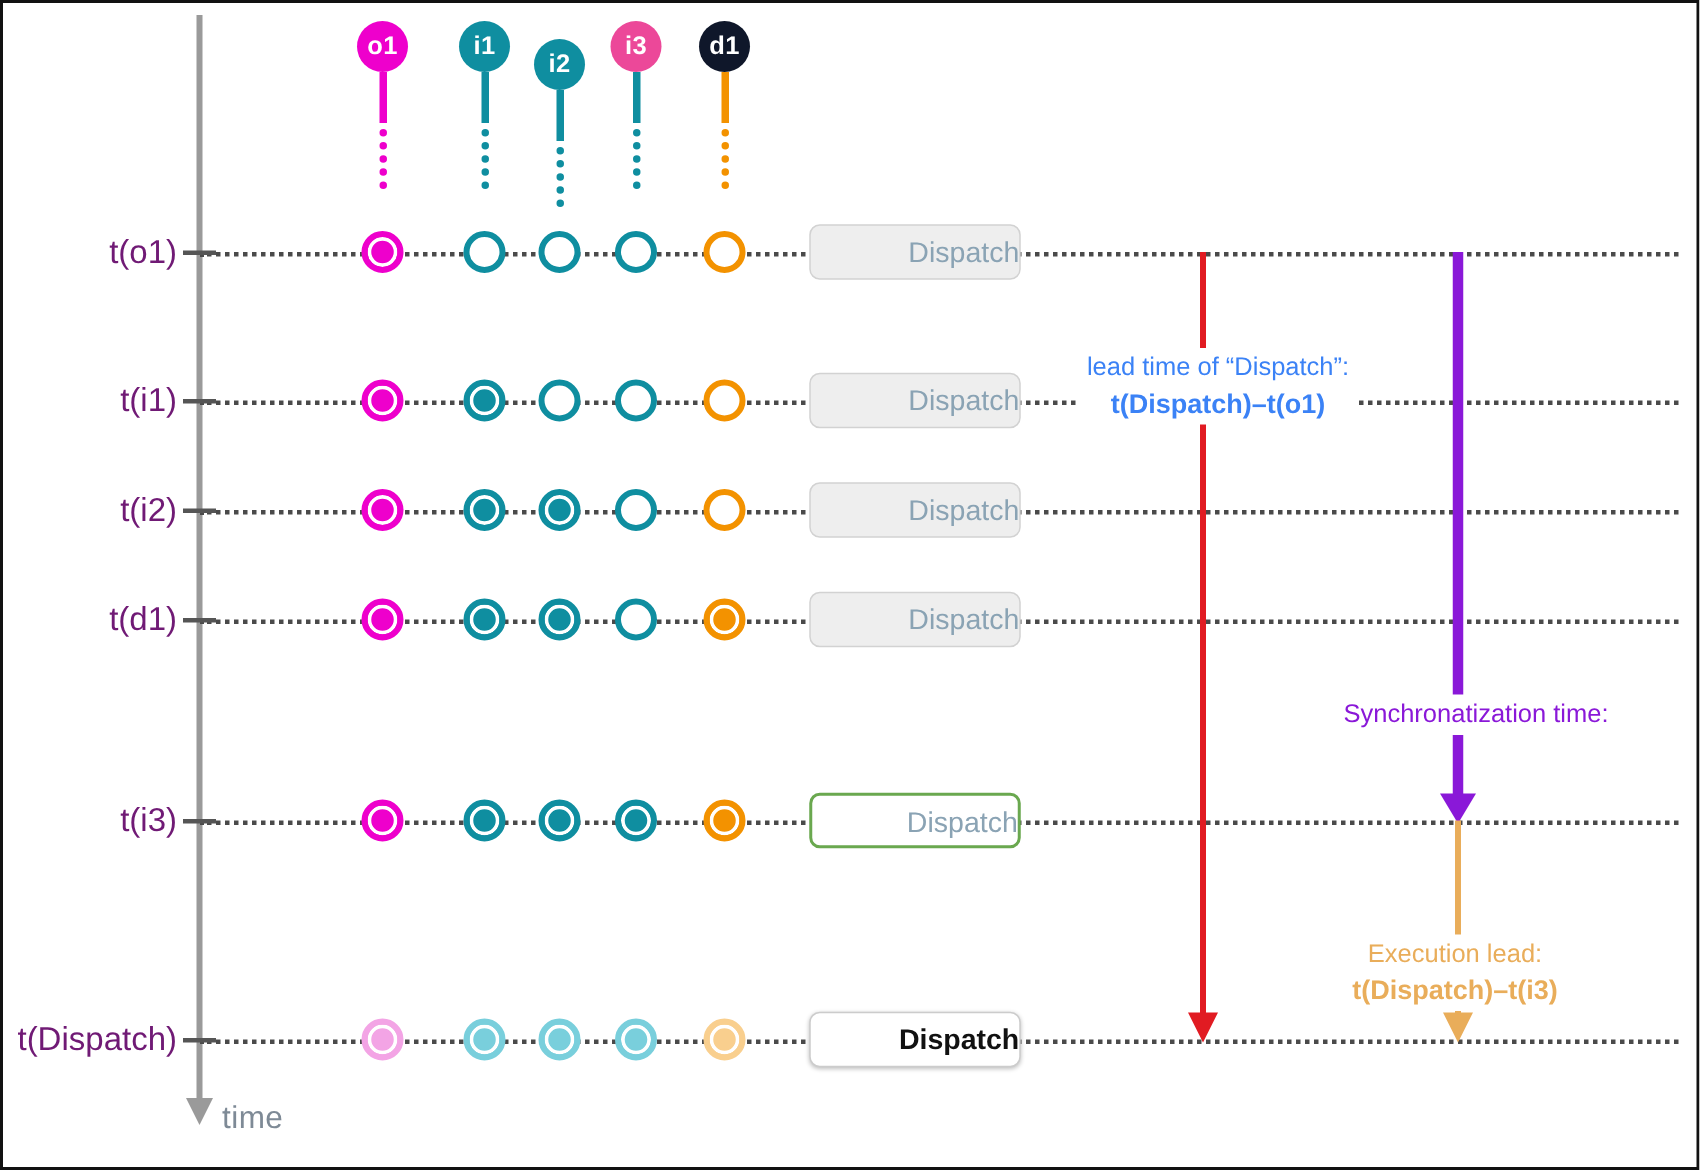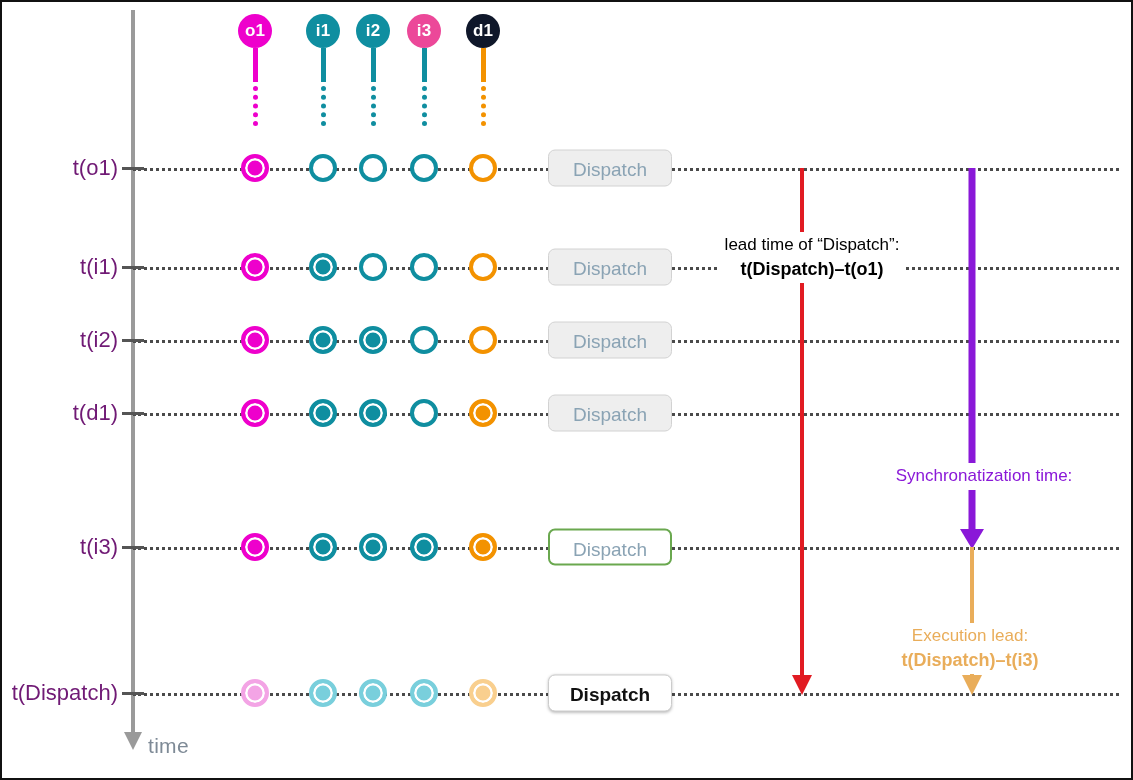--- a/index.html
+++ b/index.html
@@ -122,24 +122,24 @@
     background: #ffffff;
   }
   .marker.filled {
     box-shadow: inset 0 0 0 2.5px #ffffff;
   }
 
   
   .dispatch-box {
     position: absolute;
     transform: translate(-50%, -50%);
-    width: 124px;
+    width: 141px;
     height: 37px;
     line-height: 37px;
-    text-align: center;
+    text-align: right;
     border-radius: 7px;
     font-size: 19px;
     box-sizing: border-box;
   }
   .dispatch-pending {
     background: #eeeeee;
     border: 1px solid #d2d2d2;
     color: #8aa3b4;
   }
   .dispatch-ready {
@@ -260,39 +260,39 @@
         <div class="node-bubble" style="background: rgb(238, 0, 204);">o1</div>
         <div class="node-stem" style="background: rgb(238, 0, 204);"></div>
         <div class="node-stem-dotted" style="border-left-color: rgb(238, 0, 204);"></div>
       </div>
       <div class="node-head" style="left: 321px; top: 12px;">
         <div class="node-bubble" style="background: rgb(15, 142, 160);">i1</div>
         <div class="node-stem" style="background: rgb(15, 142, 160);"></div>
         <div class="node-stem-dotted" style="border-left-color: rgb(15, 142, 160);"></div>
       </div>
       <div class="node-head" style="left: 371px; top: 12px;">
-        <div class="node-bubble" style="background: rgb(15, 142, 160);">i2</div>
+        <div class="node-bubble" style="background: rgb(15, 142, 160); margin-top: 12px;">i2</div>
         <div class="node-stem" style="background: rgb(15, 142, 160);"></div>
         <div class="node-stem-dotted" style="border-left-color: rgb(15, 142, 160);"></div>
       </div>
       <div class="node-head" style="left: 422px; top: 12px;">
         <div class="node-bubble" style="background: #ec4899;">i3</div>
         <div class="node-stem" style="background: rgb(15, 142, 160);"></div>
         <div class="node-stem-dotted" style="border-left-color: rgb(15, 142, 160);"></div>
       </div>
       <div class="node-head" style="left: 481px; top: 12px;">
         <div class="node-bubble" style="background: #0f172a;">d1</div>
         <div class="node-stem" style="background: rgb(243, 146, 0);"></div>
         <div class="node-stem-dotted" style="border-left-color: rgb(243, 146, 0);"></div>
       </div>
     </div>
   <div id="measures-layer">
       <div class="meas-line" style="left: 800px; top: 166px; width: 4px; height: 509px; background: rgb(225, 27, 34);"></div>
       <div class="meas-head" style="left: 800px; top: 673px; border-left: 10px solid transparent; border-right: 10px solid transparent; border-top: 20px solid rgb(225, 27, 34);"></div>
-      <div class="annot" style="left: 810px; top: 230px; color: #000000;">
+      <div class="annot" style="left: 810px; top: 230px; color: #3b82f6;">
         <div class="l1">lead time of “Dispatch”:</div>
         <div class="l2">t(Dispatch)–t(o1)</div>
       </div>
       <div class="meas-line" style="left: 970px; top: 166px; width: 7px; height: 363px; background: rgb(138, 24, 216);"></div>
       <div class="meas-head" style="left: 970px; top: 527px; border-left: 12px solid transparent; border-right: 12px solid transparent; border-top: 20px solid rgb(138, 24, 216);"></div>
       <div class="annot" style="left: 982px; top: 461px; color: rgb(138, 24, 216);">
         <div class="l1">Synchronatization time:</div>
       </div>
       <div class="meas-line" style="left: 970px; top: 545px; width: 4px; height: 130px; background: rgb(233, 173, 90);"></div>
       <div class="meas-head" style="left: 970px; top: 673px; border-left: 10px solid transparent; border-right: 10px solid transparent; border-top: 20px solid rgb(233, 173, 90);"></div>

